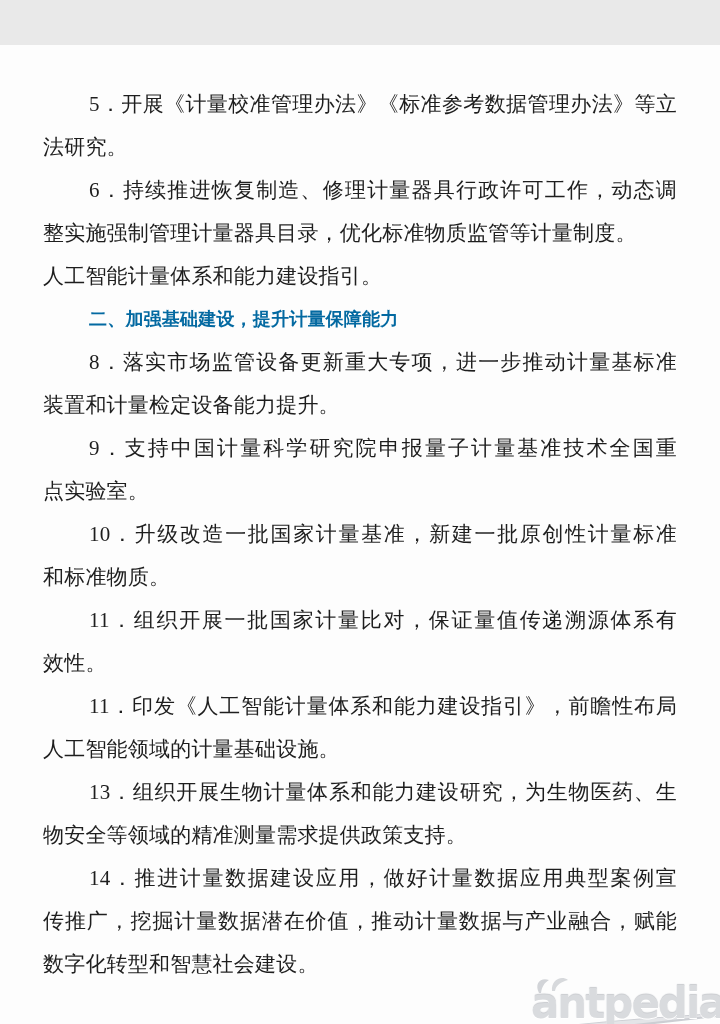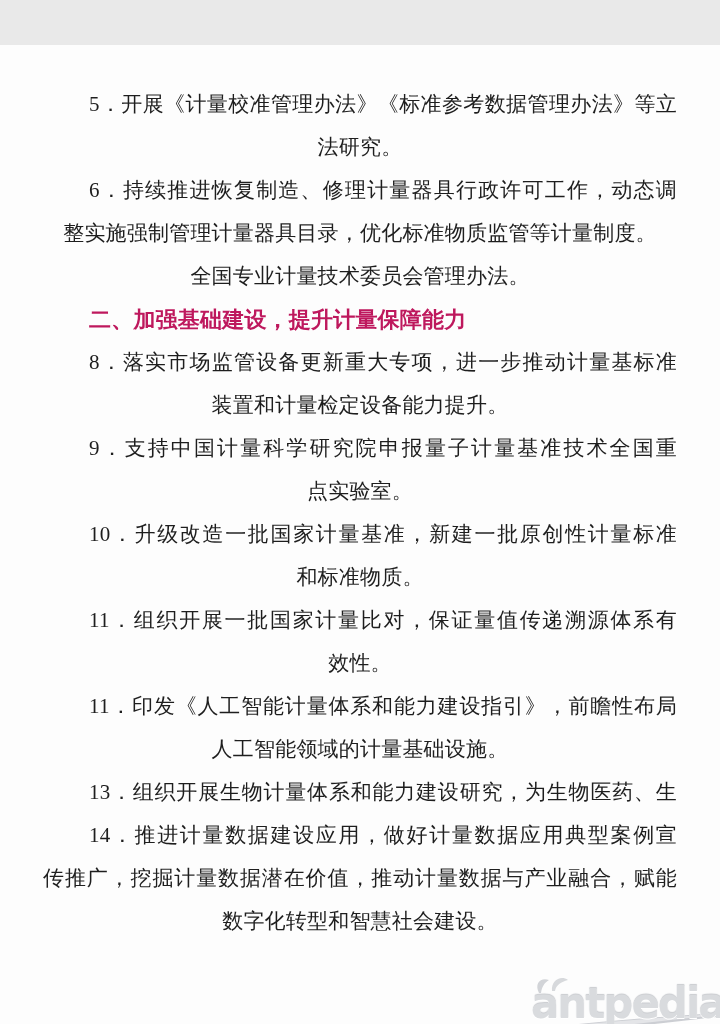--- a/index.html
+++ b/index.html
@@ -23,35 +23,34 @@
     color:#1e1e1e;
   }
   .line{
     display:block;
     font-size:21px;
     line-height:43px;
     letter-spacing:0.2px;
     white-space:nowrap;
     color:#1e1e1e;
     font-family:"Liberation Serif","DejaVu Serif",serif;
-    text-align:center;
   }
   .line.justify{
     white-space:normal;
     text-align:justify;
     text-align-last:justify;
   }
   .line.indent{
     padding-left:46px;
   }
   .line.heading{
     font-family:"Liberation Sans","DejaVu Sans",sans-serif;
     font-weight:700;
-    font-size:22px;
-    color:#be185d;
+    font-size:18px;
+    color:#0369a1;
     text-align-last:left;
   }
   
   .watermark{
     position:absolute;
     left:492px;top:930px;
     width:228px;height:72px;
     z-index:1;
   }
   .watermark-text{
@@ -82,33 +81,34 @@
 </head>
 <body>
 
 <div class="page">
 
   <div class="text-block" id="text-block">
       <div class="line indent justify">5．开展《计量校准管理办法》《标准参考数据管理办法》等立</div>
       <div class="line">法研究。</div>
       <div class="line indent justify">6．持续推进恢复制造、修理计量器具行政许可工作，动态调</div>
       <div class="line">整实施强制管理计量器具目录，优化标准物质监管等计量制度。</div>
-      <div class="line">全国专业计量技术委员会管理办法。</div>
+      <div class="line">人工智能计量体系和能力建设指引。</div>
       <div class="line indent heading">二、加强基础建设，提升计量保障能力</div>
       <div class="line indent justify">8．落实市场监管设备更新重大专项，进一步推动计量基标准</div>
       <div class="line">装置和计量检定设备能力提升。</div>
       <div class="line indent justify">9．支持中国计量科学研究院申报量子计量基准技术全国重</div>
       <div class="line">点实验室。</div>
       <div class="line indent justify">10．升级改造一批国家计量基准，新建一批原创性计量标准</div>
       <div class="line">和标准物质。</div>
       <div class="line indent justify">11．组织开展一批国家计量比对，保证量值传递溯源体系有</div>
       <div class="line">效性。</div>
       <div class="line indent justify">11．印发《人工智能计量体系和能力建设指引》，前瞻性布局</div>
       <div class="line">人工智能领域的计量基础设施。</div>
       <div class="line indent justify">13．组织开展生物计量体系和能力建设研究，为生物医药、生</div>
+      <div class="line">物安全等领域的精准测量需求提供政策支持。</div>
       <div class="line indent justify">14．推进计量数据建设应用，做好计量数据应用典型案例宣</div>
       <div class="line justify">传推广，挖掘计量数据潜在价值，推动计量数据与产业融合，赋能</div>
       <div class="line">数字化转型和智慧社会建设。</div>
     </div>
 
   <div class="watermark">
     <svg class="watermark-svg" width="228" height="72" viewBox="0 0 228 72">
 
       <path d="M47,18 C42,8 49,2 57,5 C52,8 50,12 49,18 Z" fill="#d2d4d8"></path>
       <path d="M60,16 C59,5 69,0 76,5 C69,7 64,10 63,16 Z" fill="#d7d9dc"></path>

